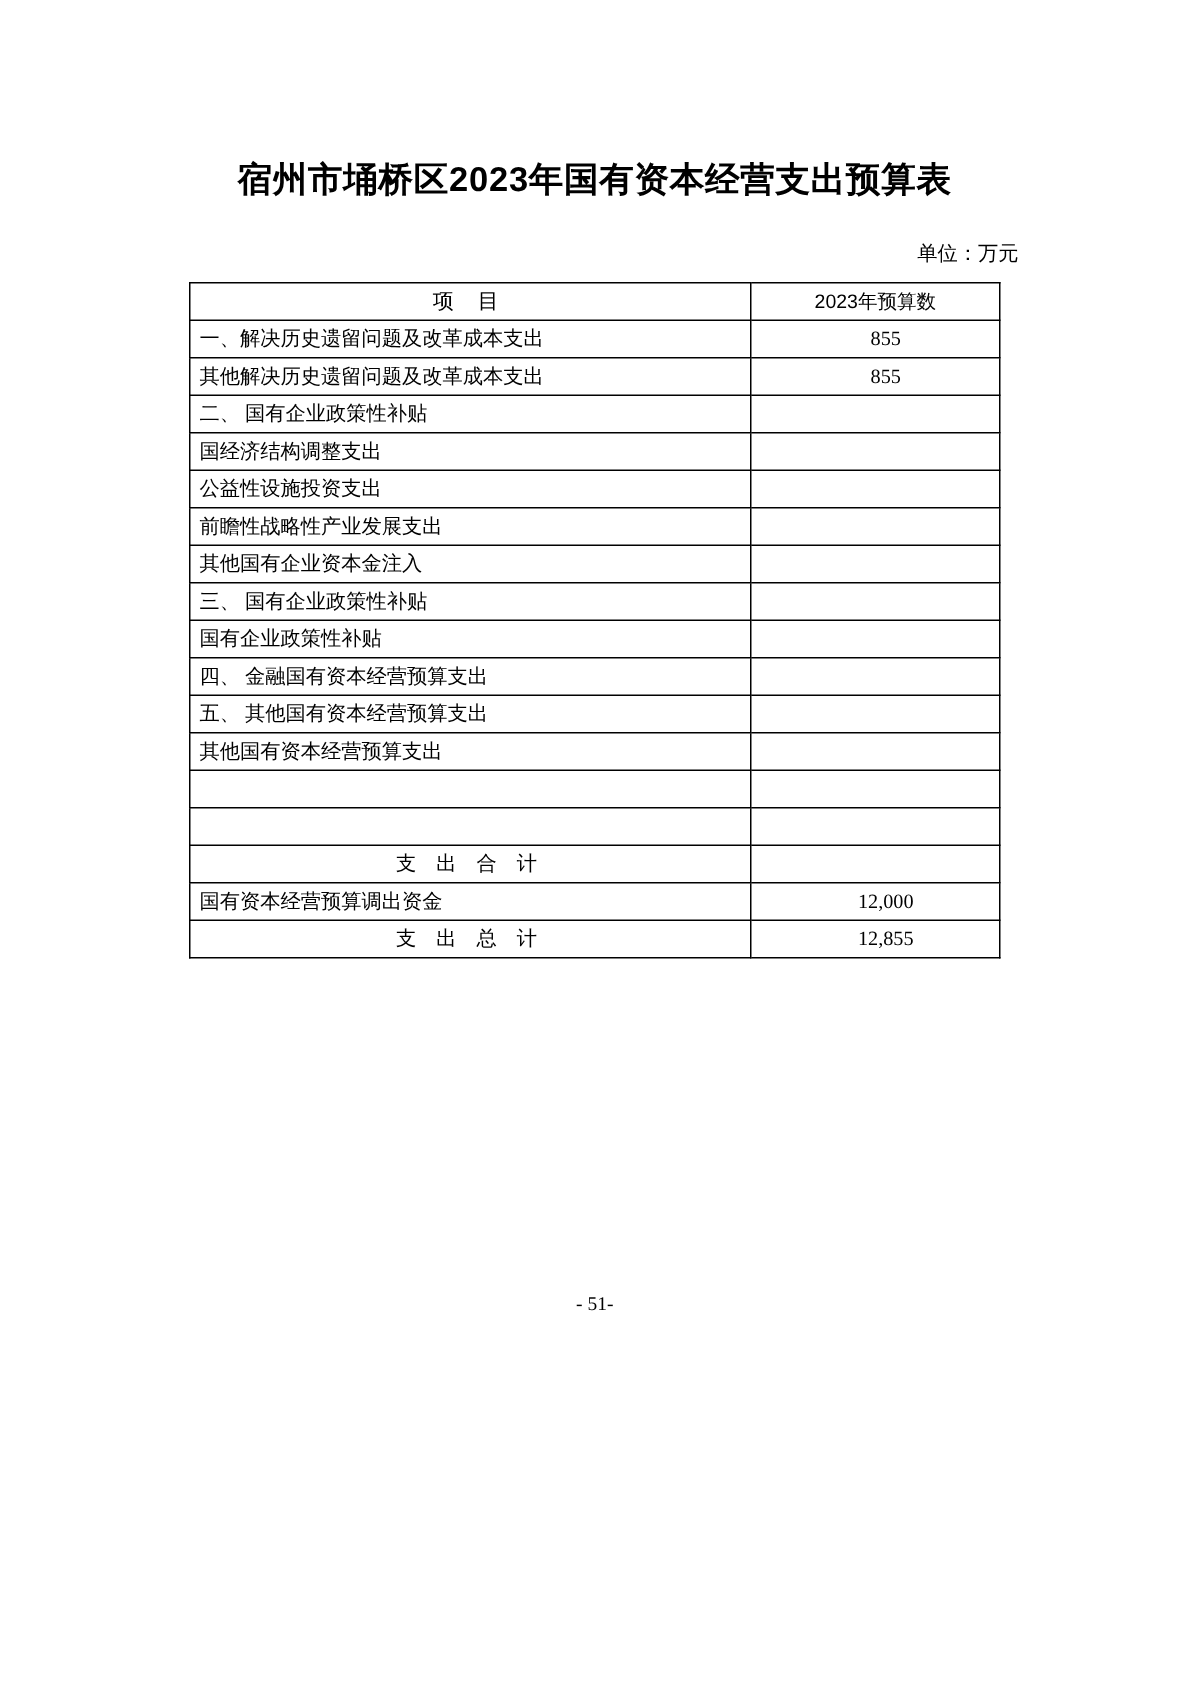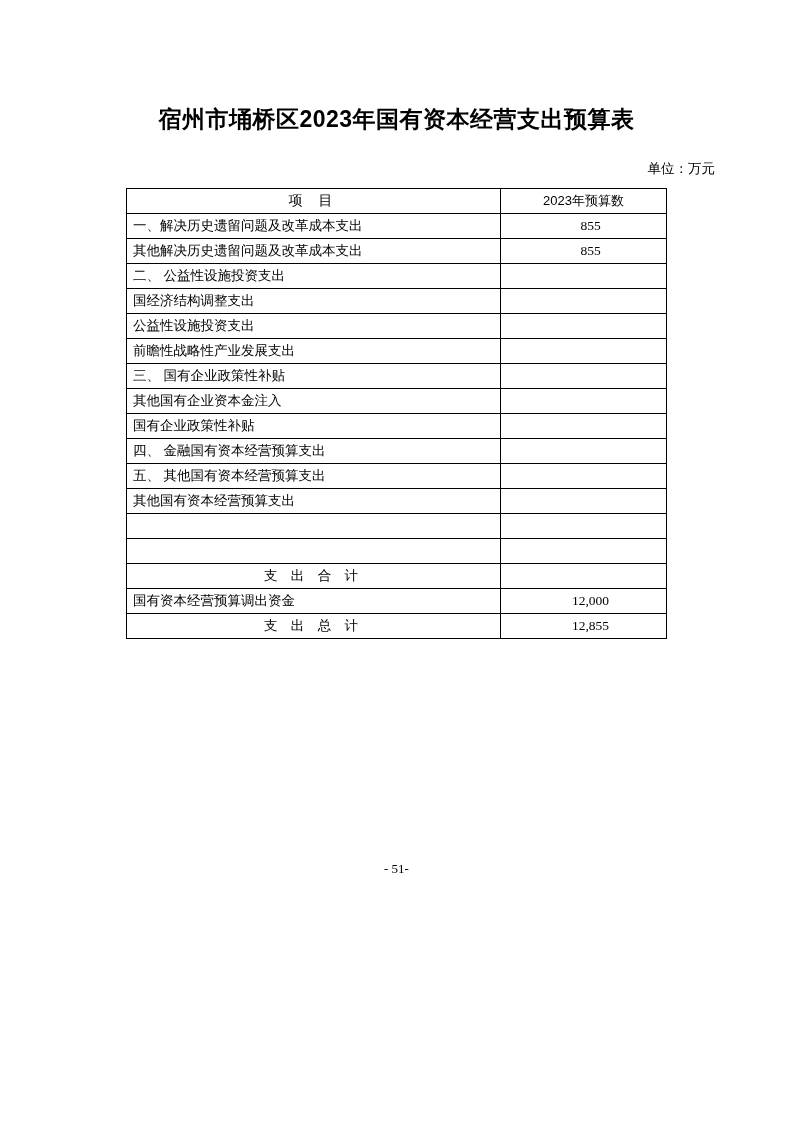--- a/index.html
+++ b/index.html
@@ -26,21 +26,21 @@
     font-family: "Liberation Sans", "DejaVu Sans", sans-serif;
     font-weight: bold;
     font-size: 23px;
     letter-spacing: 0.5px;
     margin: 0;
     padding-top: 106px;
     line-height: 1.2;
   }
   .unit-line {
     margin-top: 26px;
-    padding-right: 78px;
+    padding-right: 114px;
     text-align: right;
     font-size: 13.5px;
     font-family: "Liberation Serif", "DejaVu Serif", serif;
   }
   .table-wrap {
     margin-top: 10px;
     display: flex;
     justify-content: center;
     border-radius: 18px;
   }
@@ -123,41 +123,41 @@
       <tbody>
           <tr>
             <td class="lvl1">一、解决历史遗留问题及改革成本支出</td>
             <td class="col-amt">855</td>
           </tr>
           <tr>
             <td class="lvl2b">其他解决历史遗留问题及改革成本支出</td>
             <td class="col-amt">855</td>
           </tr>
           <tr>
-            <td class="lvl1">二、  公益性设施投资支出</td>
+            <td class="lvl1">二、  国有企业政策性补贴</td>
             <td class="col-amt"></td>
           </tr>
           <tr>
             <td class="lvl2">国经济结构调整支出</td>
             <td class="col-amt"></td>
           </tr>
           <tr>
             <td class="lvl2">公益性设施投资支出</td>
             <td class="col-amt"></td>
           </tr>
           <tr>
             <td class="lvl2">前瞻性战略性产业发展支出</td>
             <td class="col-amt"></td>
           </tr>
           <tr>
+            <td class="lvl2">其他国有企业资本金注入</td>
+            <td class="col-amt"></td>
+          </tr>
+          <tr>
             <td class="lvl1">三、  国有企业政策性补贴</td>
-            <td class="col-amt"></td>
-          </tr>
-          <tr>
-            <td class="lvl2">其他国有企业资本金注入</td>
             <td class="col-amt"></td>
           </tr>
           <tr>
             <td class="lvl2">国有企业政策性补贴</td>
             <td class="col-amt"></td>
           </tr>
           <tr>
             <td class="lvl1">四、    金融国有资本经营预算支出</td>
             <td class="col-amt"></td>
           </tr>

